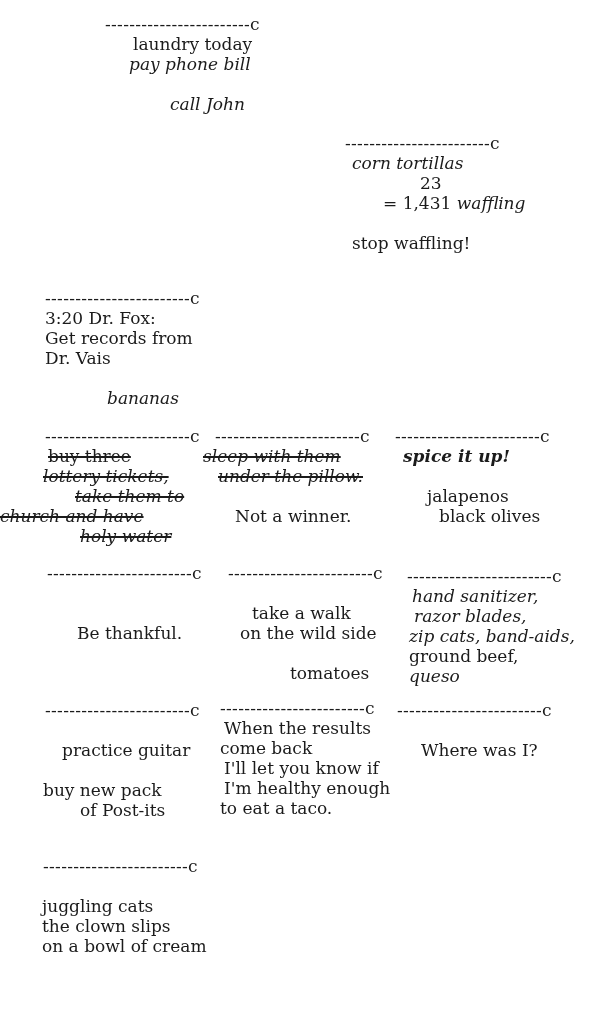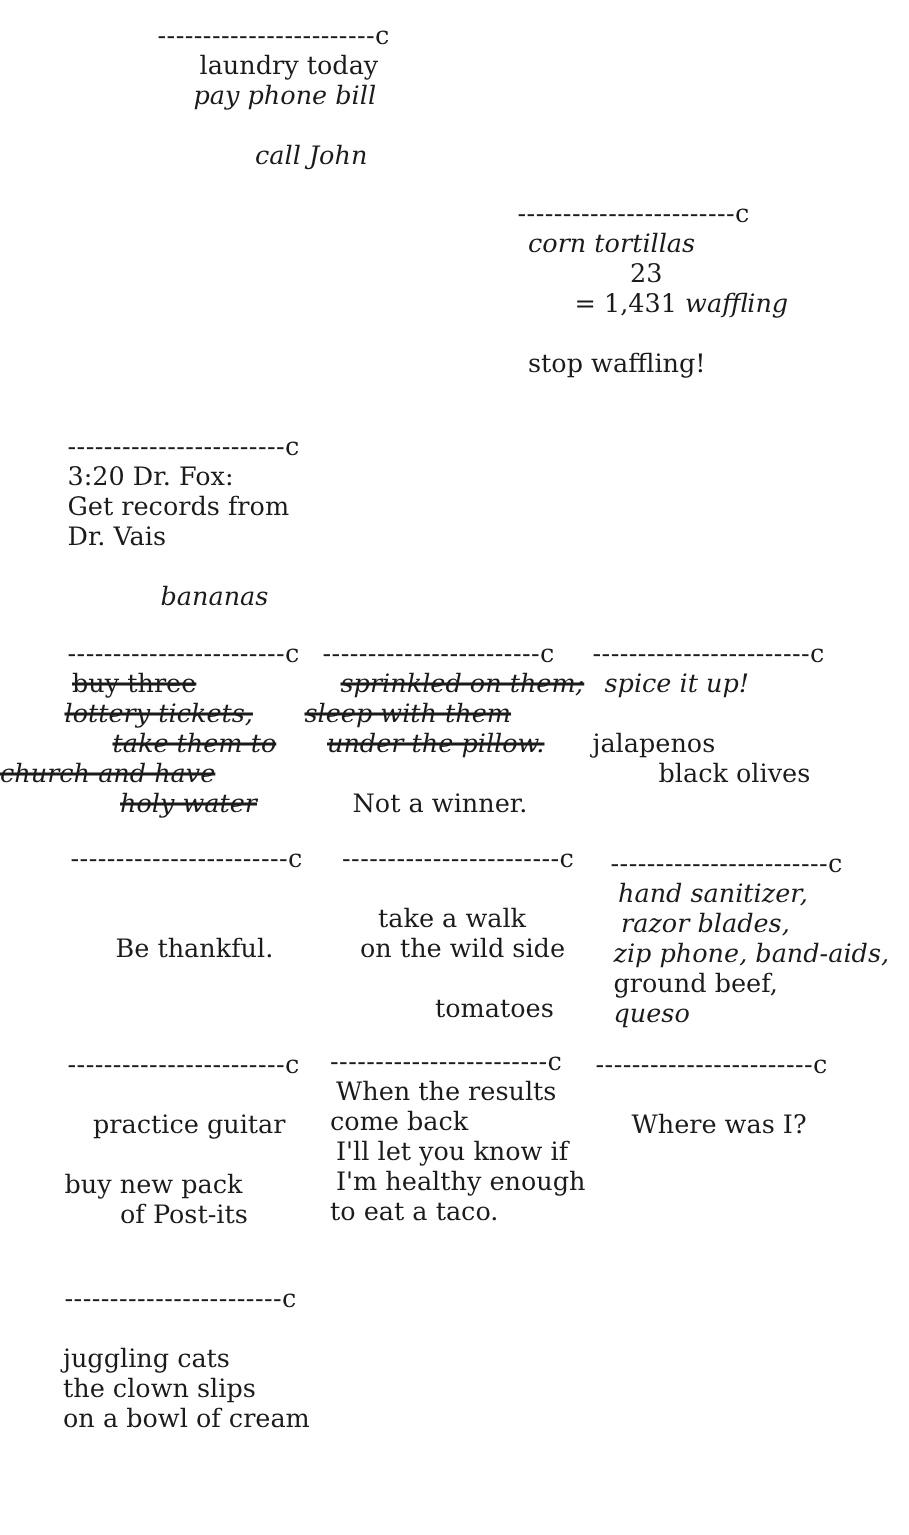--- a/index.html
+++ b/index.html
@@ -74,32 +74,31 @@
   <div class="line hdr" style="margin-left:2px;">------------------------c</div>
   <div class="line st" style="margin-left:5px;">buy three</div>
   <div class="line it st">lottery tickets,</div>
   <div class="line it st" style="margin-left:32px;">take them to</div>
   <div class="line it st" style="margin-left:-43px;">church and have</div>
   <div class="line it st" style="margin-left:37px;">holy water</div>
 </div>
 
 <div class="note" style="left:215px; top:426px;">
   <div class="line hdr">------------------------c</div>
-  <div class="line it st" style="margin-left:12px;">sprinkled on them;</div>
   <div class="line it st" style="margin-left:-12px;">sleep with them</div>
   <div class="line it st" style="margin-left:3px;">under the pillow.</div>
   <div class="blank"></div>
   <div class="line" style="margin-left:20px;">Not a winner.</div>
 </div>
 
 <div class="note" style="left:395px; top:426px;">
   <div class="line hdr">------------------------c</div>
-  <div class="line it" style="margin-left:8px;">spice it up!</div>
+  <div class="line it" style="margin-left:8px;font-weight:bold;">spice it up!</div>
   <div class="blank"></div>
-  <div class="line" style="">jalapenos</div>
+  <div class="line" style="margin-left:32px;">jalapenos</div>
   <div class="line" style="margin-left:44px;">black olives</div>
 </div>
 
 <div class="note" style="left:47px; top:563px;">
   <div class="line hdr">------------------------c</div>
   <div class="blank"></div>
   <div class="blank"></div>
   <div class="line" style="margin-left:30px;">Be thankful.</div>
 </div>
 
@@ -109,21 +108,21 @@
   <div class="line" style="margin-left:24px;">take a walk</div>
   <div class="line" style="margin-left:12px;">on the wild side</div>
   <div class="blank"></div>
   <div class="line" style="margin-left:62px;">tomatoes</div>
 </div>
 
 <div class="note" style="left:407px; top:566px;">
   <div class="line hdr">------------------------c</div>
   <div class="line it" style="margin-left:5px;">hand sanitizer,</div>
   <div class="line it" style="margin-left:7px;">razor blades,</div>
-  <div class="line it" style="margin-left:2px;">zip phone, band-aids,</div>
+  <div class="line it" style="margin-left:2px;">zip cats, band-aids,</div>
   <div class="line" style="margin-left:2px;">ground beef,</div>
   <div class="line it" style="margin-left:2px;">queso</div>
 </div>
 
 <div class="note" style="left:43px; top:700px;">
   <div class="line hdr" style="margin-left:2px;">------------------------c</div>
   <div class="blank"></div>
   <div class="line" style="margin-left:19px;">practice guitar</div>
   <div class="blank"></div>
   <div class="line">buy new pack</div>

